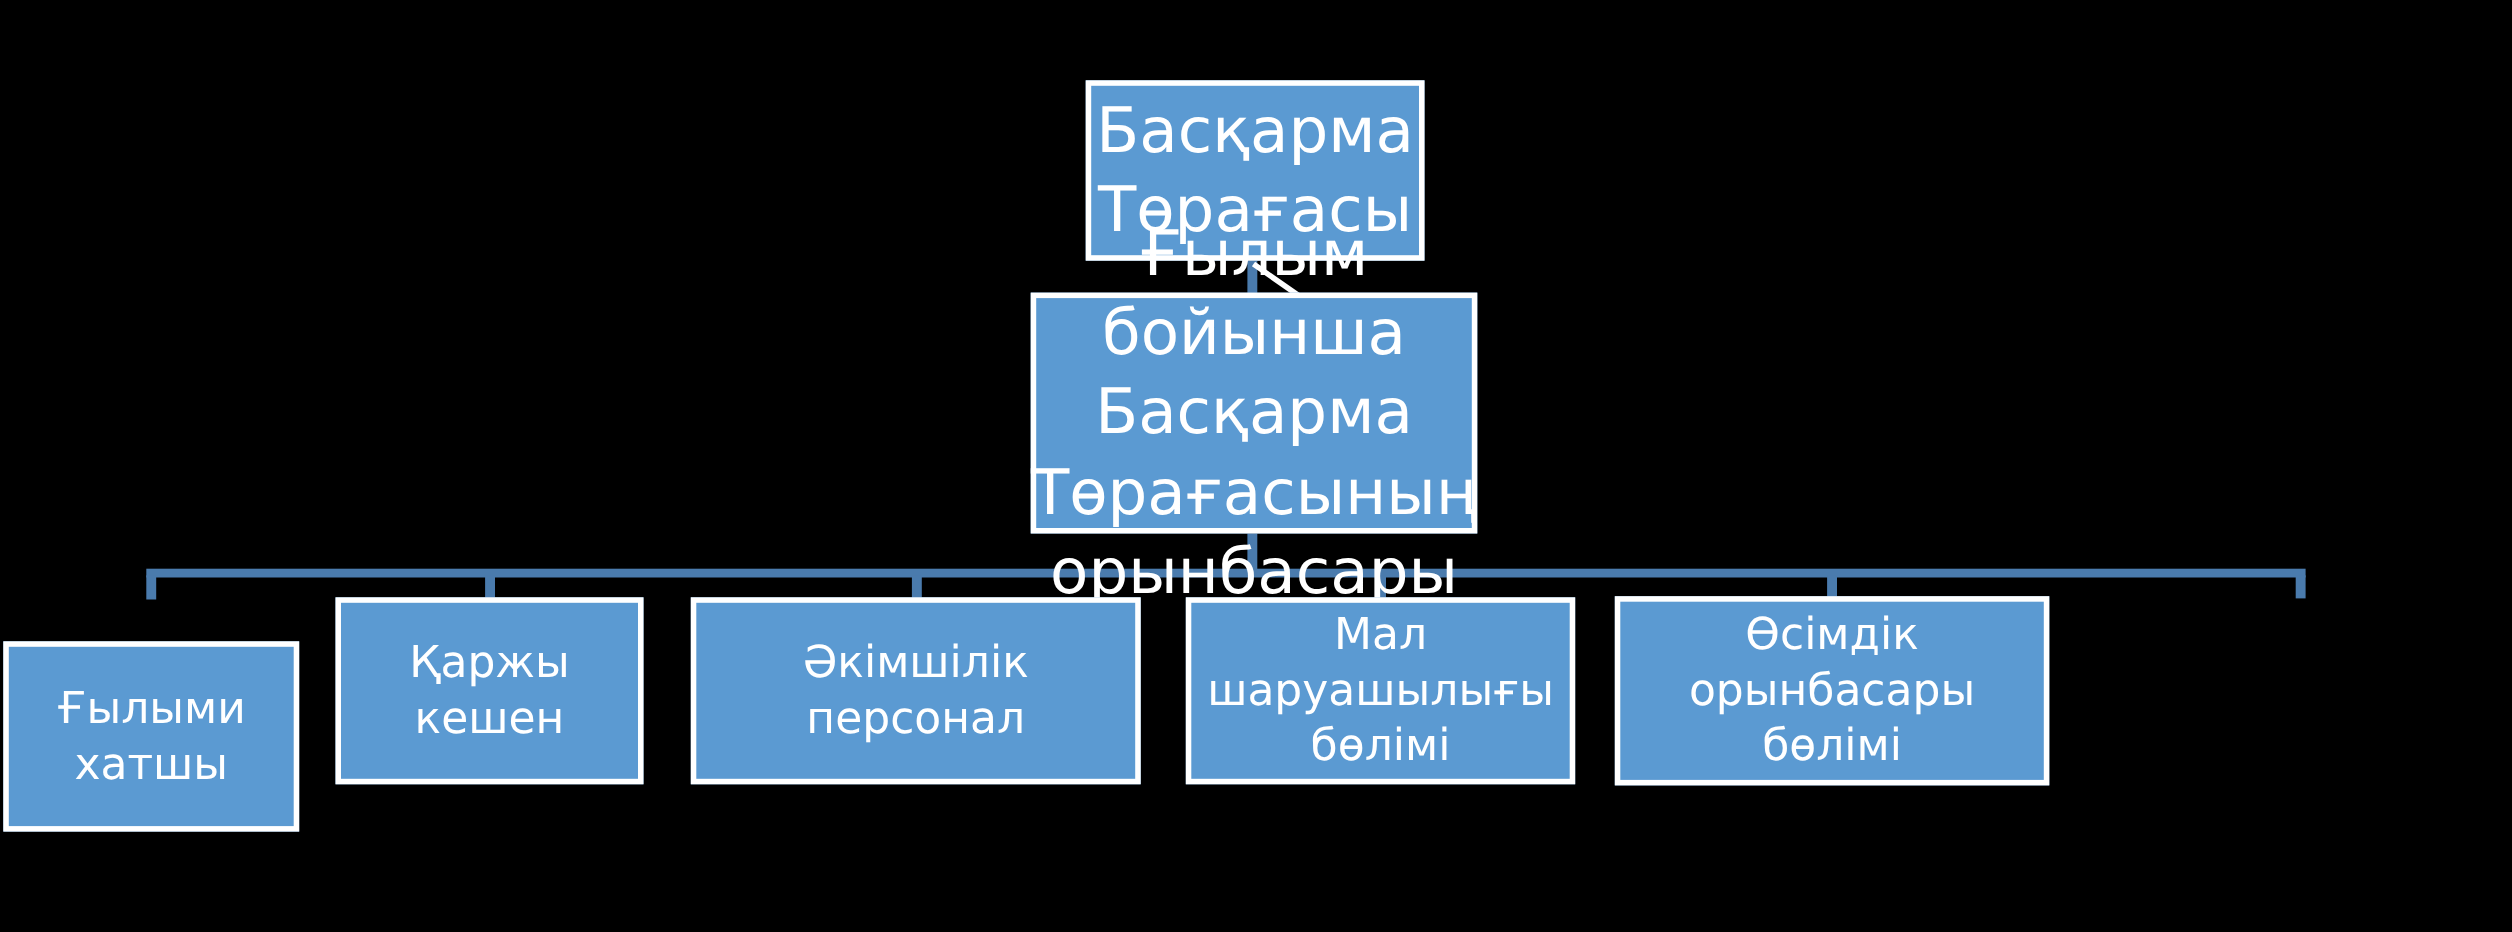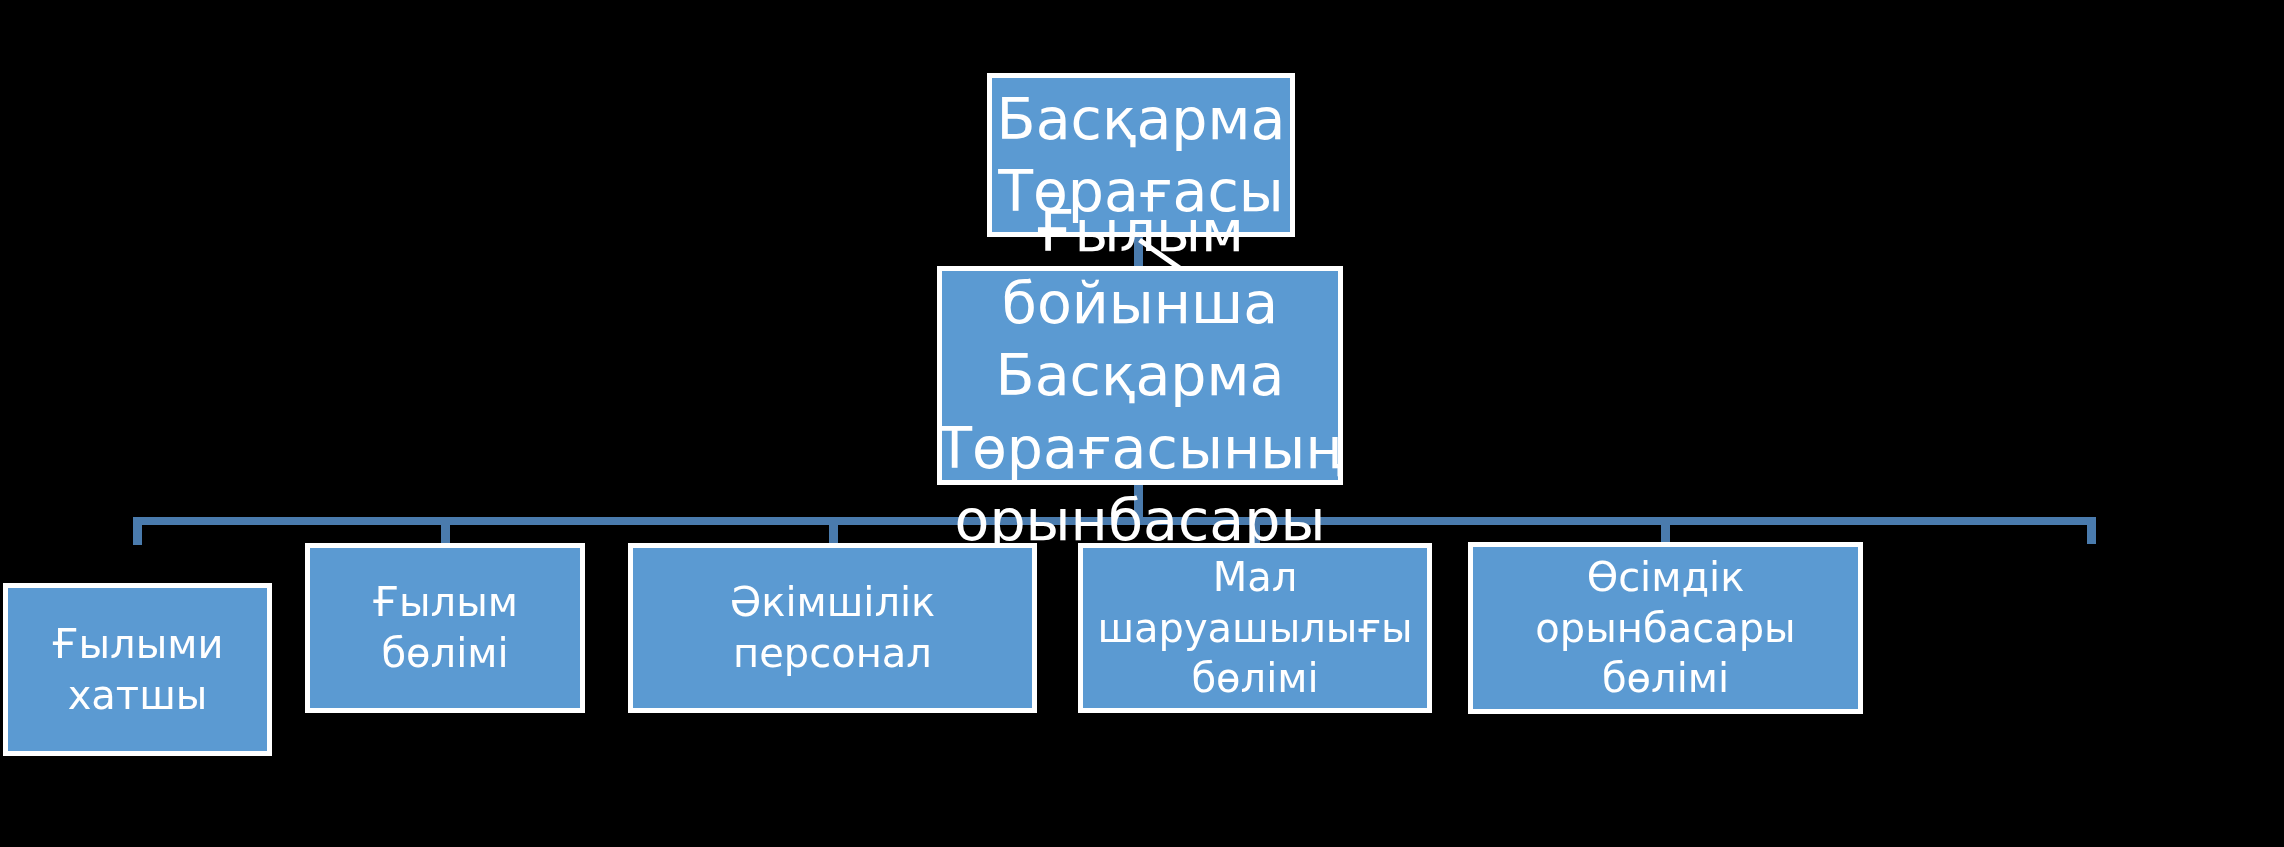--- a/index.html
+++ b/index.html
@@ -89,21 +89,21 @@
   </div>
 
   <div class="node lvl12 n-deputy">
     <span class="label">Ғылым бойынша Басқарма Төрағасының орынбасары</span>
   </div>
 
   <div class="node lvl3 n-d0">
     <span class="label">Ғылыми хатшы</span>
   </div>
   <div class="node lvl3 n-d1">
-    <span class="label">Ғылым бөлімі</span>
+    <span class="label">Қаржы кешен</span>
   </div>
   <div class="node lvl3 n-d3">
     <span class="label">Мал шаруашылығы бөлімі</span>
   </div>
   <div class="node lvl3 n-d2">
     <span class="label">Әкімшілік персонал</span>
   </div>
   <div class="node lvl3 n-d4">
     <span class="label">Өсімдік орынбасары бөлімі</span>
   </div>

